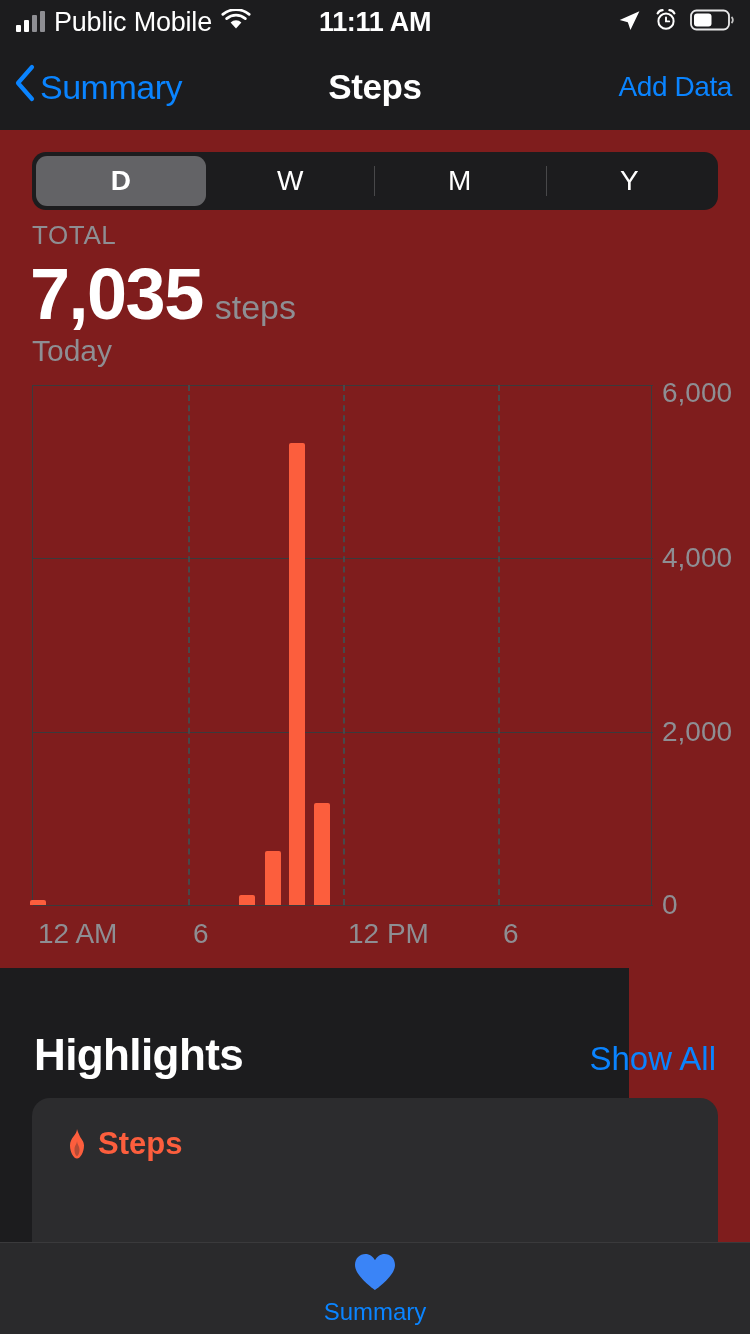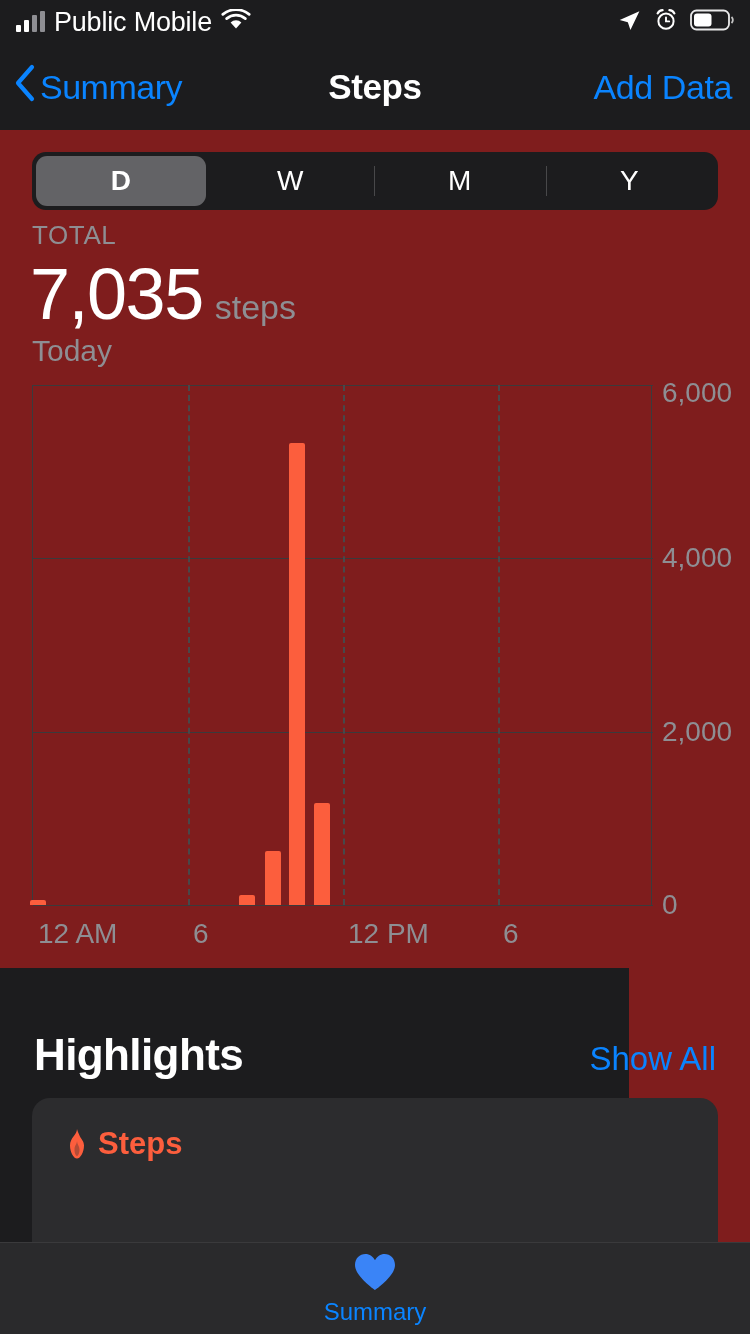--- a/index.html
+++ b/index.html
@@ -37,21 +37,21 @@
   .nav-back {
     position:absolute; left:14px; display:flex; align-items:center; gap:4px;
     color:#0a84ff; font-size:34px; font-weight:400; letter-spacing:-0.5px;
   }
   .nav-title {
     position:absolute; left:0; width:750px; text-align:center;
     color:#fff; font-size:35px; font-weight:700; letter-spacing:-0.4px;
   }
   .nav-action {
     position:absolute; right:18px; color:#0a84ff;
-    font-size:34px; font-weight:400; letter-spacing:-0.4px;
+    font-size:28px; font-weight:400; letter-spacing:-0.4px;
   }
 
   
   .seg-wrap {
     position:absolute; top:152px; left:32px; width:686px; height:58px;
     background:#1c1c1e; border-radius:14px; display:flex; padding:4px;
   }
   .seg {
     flex:1; position:relative; display:flex; align-items:center; justify-content:center;
     color:#fff; font-size:28px; font-weight:500; border-radius:11px;
@@ -60,21 +60,21 @@
   .seg-div {
     position:absolute; top:14px; width:1px; height:30px; background:#48484a;
   }
 
   
   .total-label {
     position:absolute; top:220px; left:32px;
     color:#8e8e93; font-size:26px; font-weight:400; letter-spacing:0.6px;
   }
   .total-row { position:absolute; top:258px; left:30px; display:flex; align-items:baseline; }
-  .total-value { color:#fff; font-size:72px; font-weight:400; letter-spacing:-1.5px; line-height:1;text-align:center; }
+  .total-value { color:#fff; font-size:72px; font-weight:700; letter-spacing:-1.5px; line-height:1;text-align:center; }
   .total-unit { color:#8e8e93; font-size:34px; font-weight:400; margin-left:12px; }
   .total-date {
     position:absolute; top:334px; left:32px;
     color:#8e8e93; font-size:30px; font-weight:400;
   }
 
   
   .chart-area { position:absolute; top:378px; left:0; width:750px; height:590px; }
   .plot {
     position:absolute; left:32px; top:7px; width:620px; height:520px;
@@ -152,20 +152,21 @@
       </span>
       <span class="carrier">Public Mobile</span>
       <span>
         <svg width="30" height="22" viewBox="0 0 30 22">
           <path d="M15 19.5 L9.6 13.4 a8.2 8.2 0 0 1 10.8 0 Z" fill="#fff"></path>
           <path d="M5.6 9.6 a14.5 14.5 0 0 1 18.8 0" stroke="#fff" stroke-width="2.7" fill="none" stroke-linecap="round"></path>
           <path d="M1.8 5.4 a20.5 20.5 0 0 1 26.4 0" stroke="#fff" stroke-width="2.7" fill="none" stroke-linecap="round"></path>
         </svg>
       </span>
     </div>
+    <div class="sb-center">11:11 AM</div>
     <div class="sb-right">
       <span>
         <svg width="25" height="25" viewBox="0 0 24 24">
           <path d="M21.5 3 L2.6 11.4 L10.4 13.6 L12.9 21.2 Z" fill="#fff"></path>
         </svg>
       </span>
       <span>
         <svg width="24" height="24" viewBox="0 0 24 24">
           <circle cx="12" cy="13.2" r="7.6" fill="none" stroke="#fff" stroke-width="2"></circle>
           <path d="M12 9.4 V13.4 H15.2" stroke="#fff" stroke-width="1.9" fill="none" stroke-linecap="round"></path>

